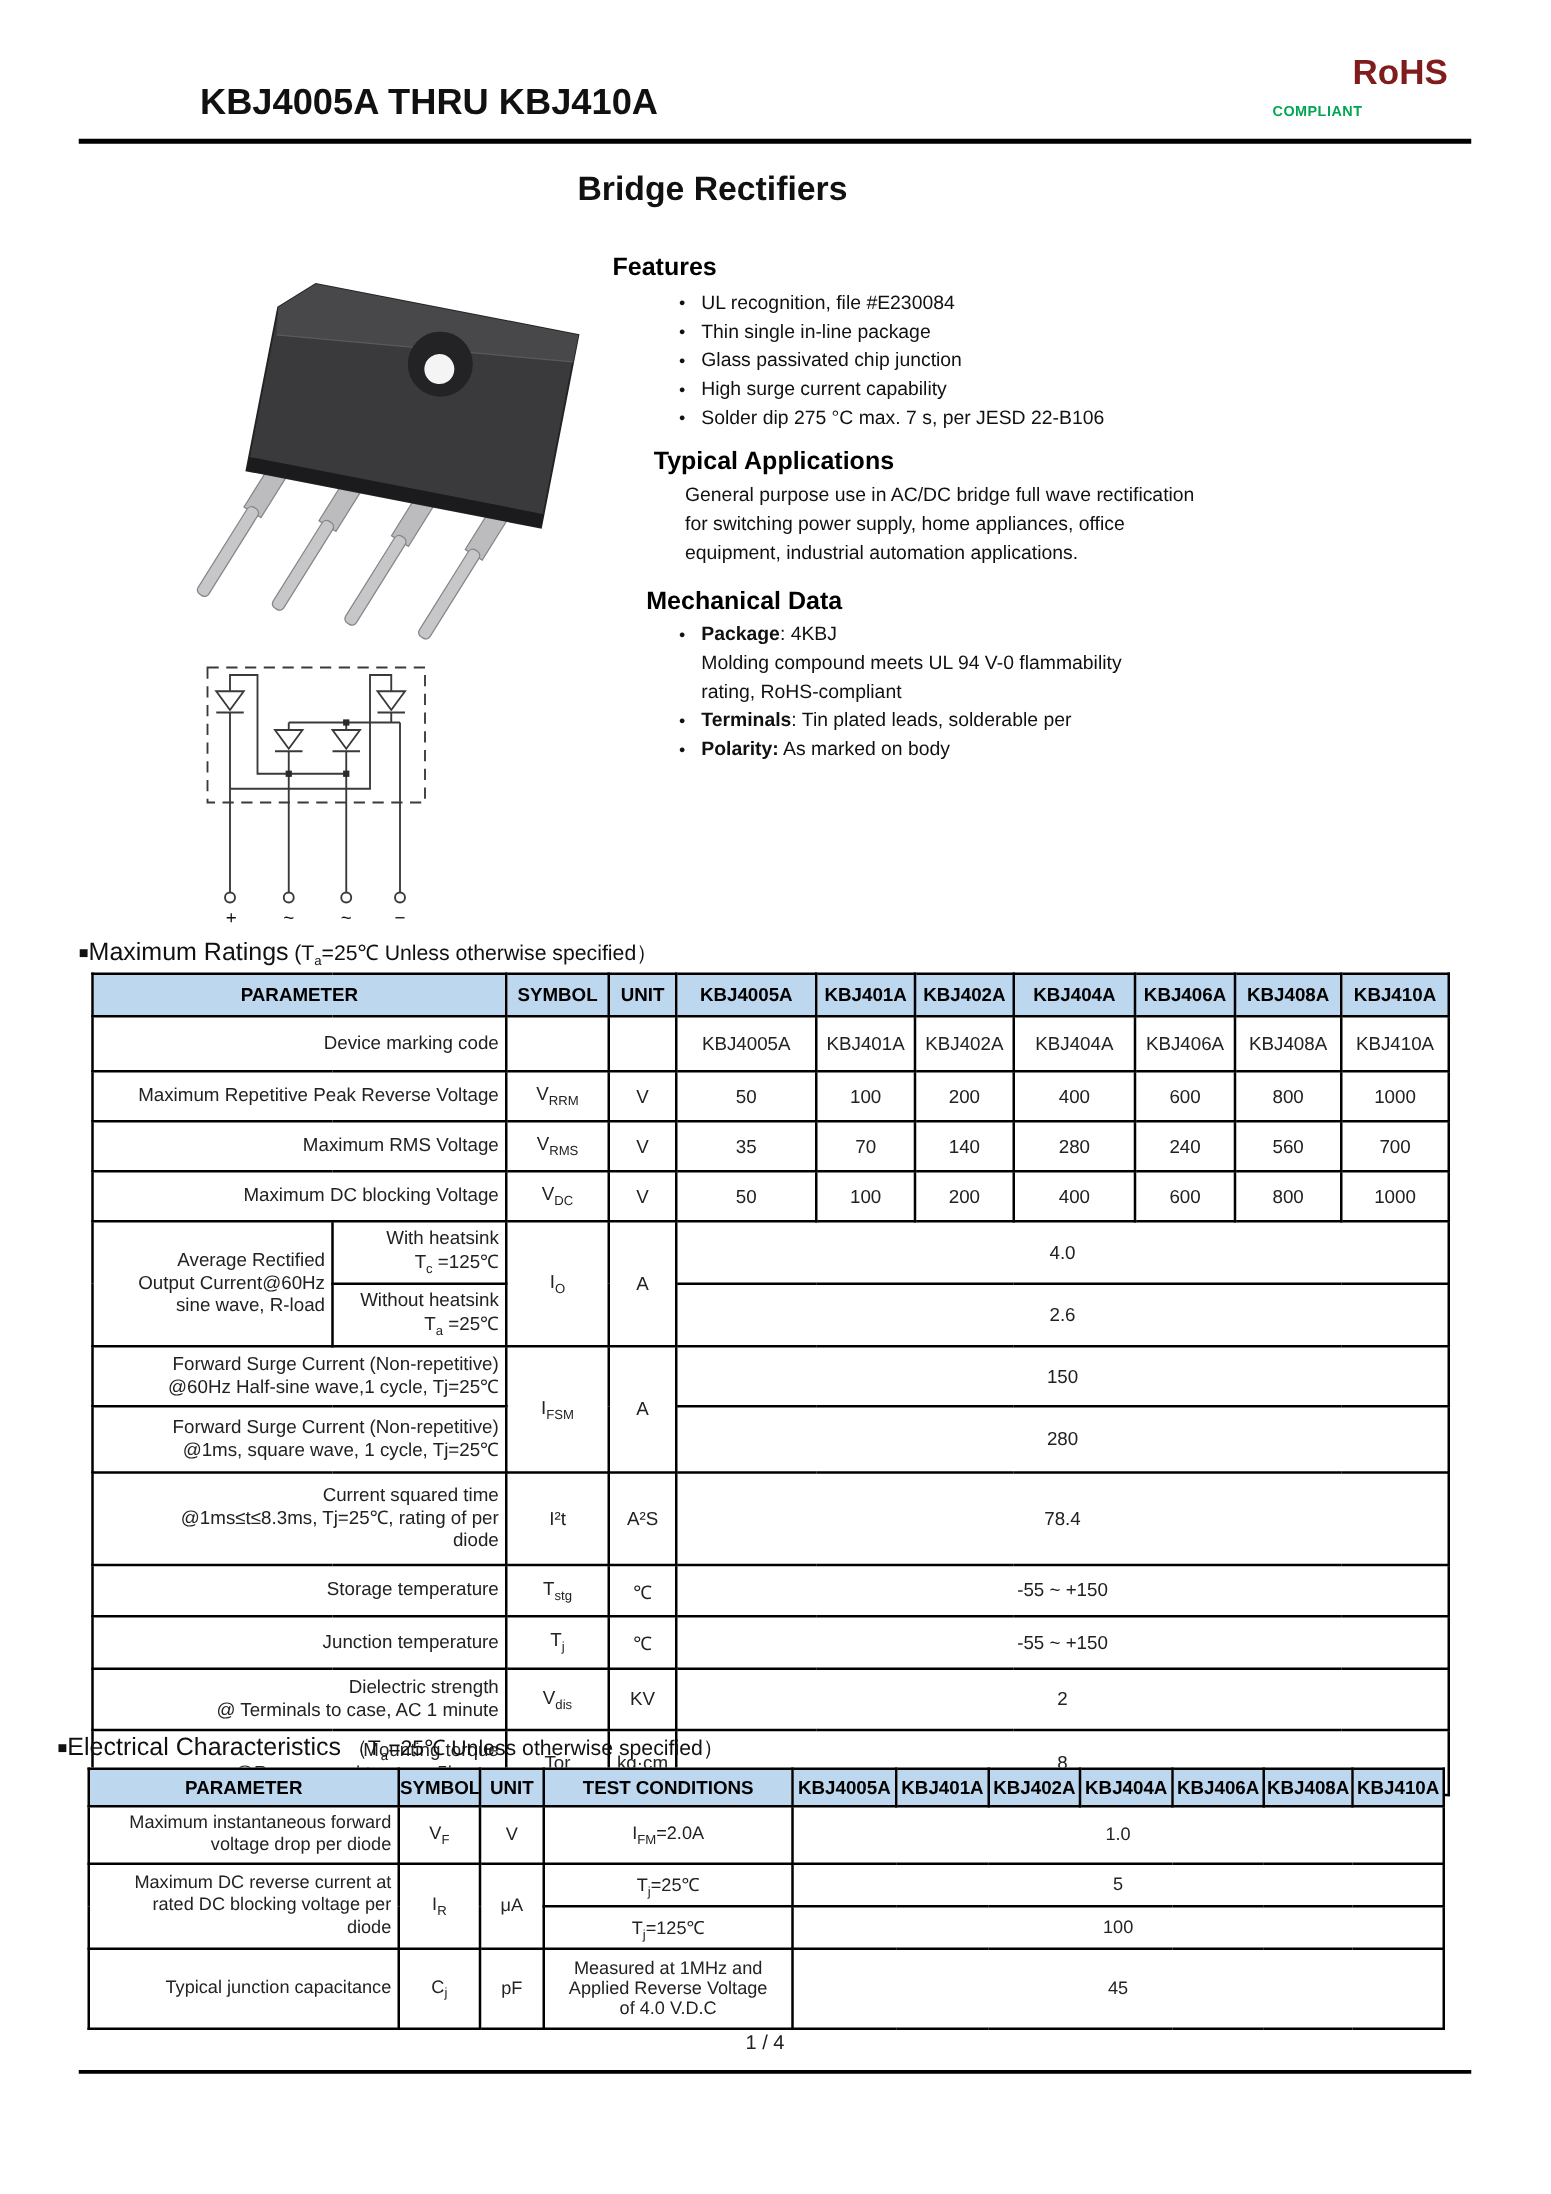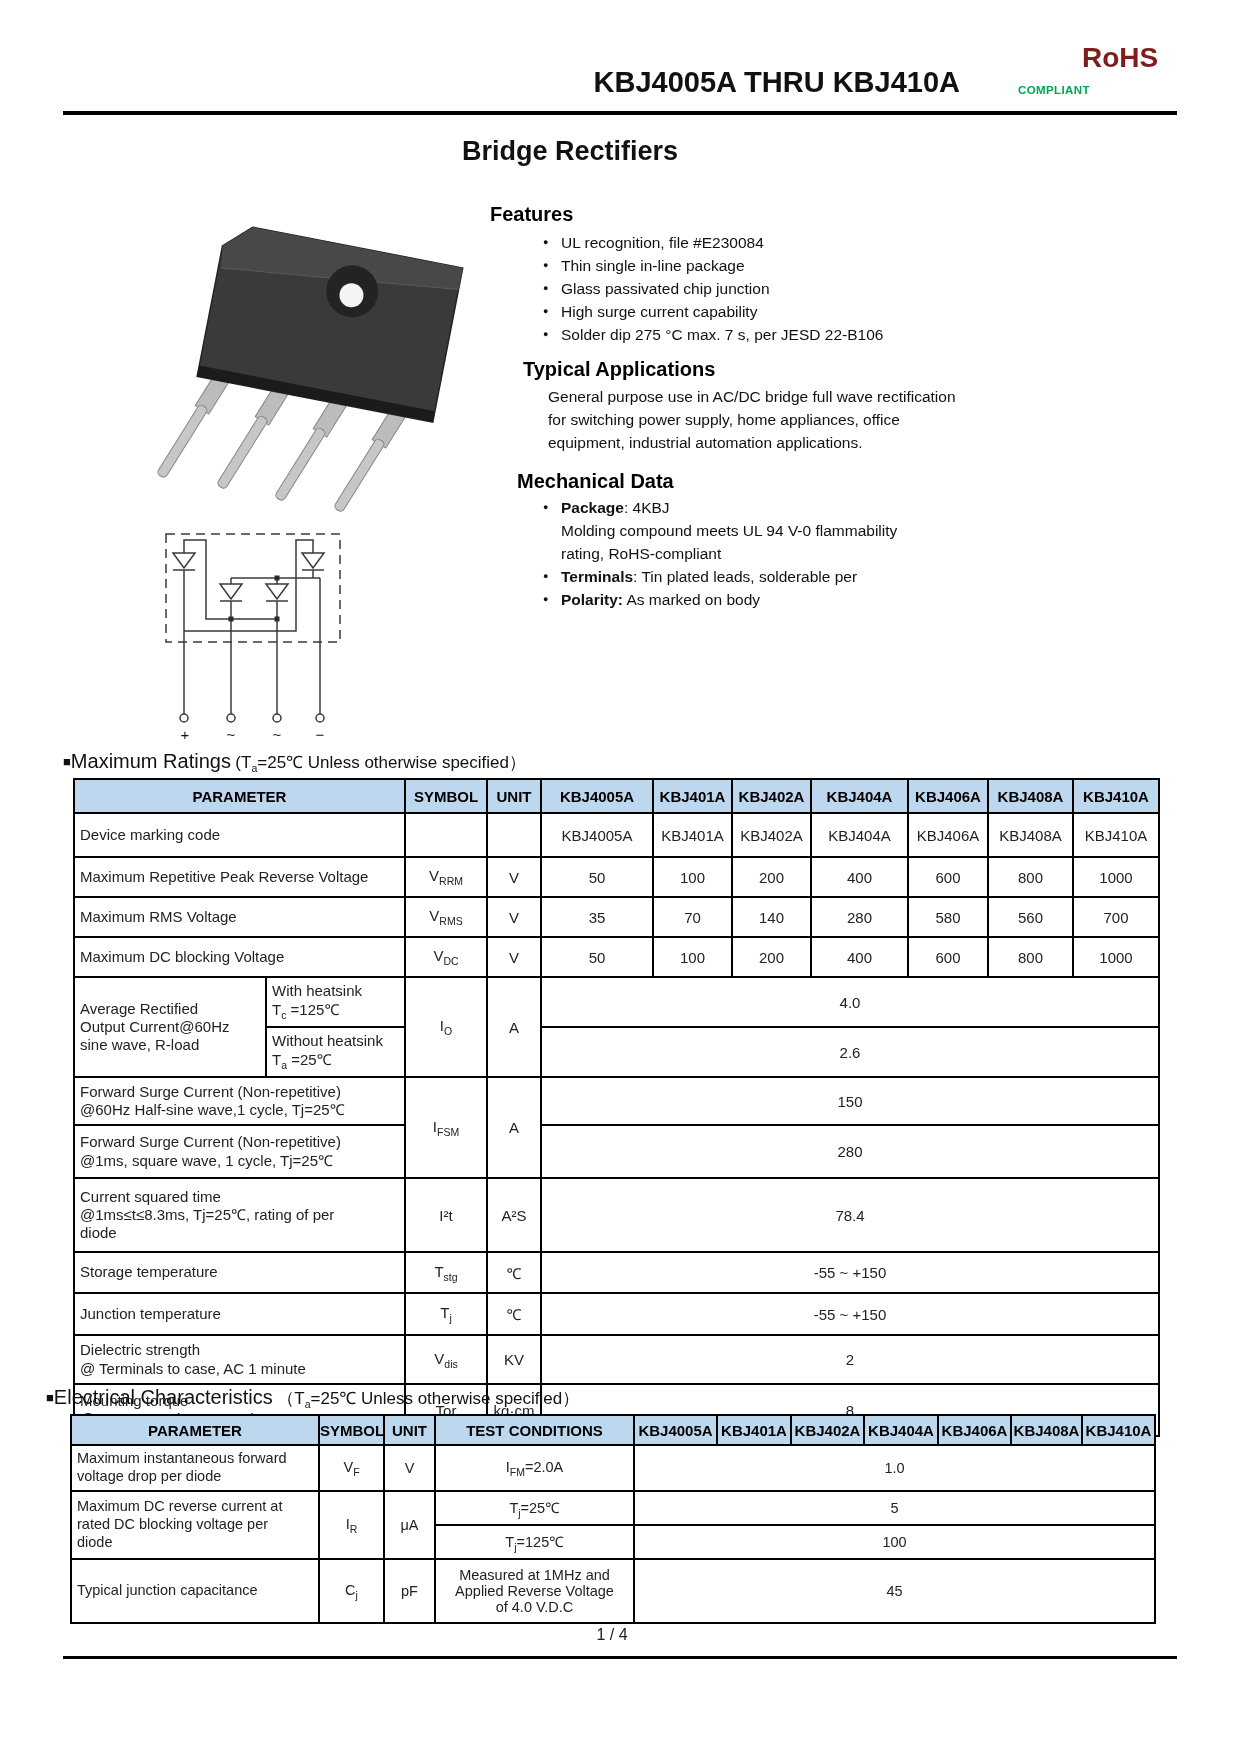--- a/index.html
+++ b/index.html
@@ -1,40 +1,40 @@
 <!DOCTYPE html>
 <html><head>
 <meta charset="utf-8">
 <style>
   html,body{margin:0;padding:0}
   body{position:relative;width:1241px;height:1755px;background:#fff;
        font-family:"Liberation Sans",sans-serif;color:#111;overflow:hidden}
   .abs{position:absolute}
   
-  .doc-title{font-size:29px;font-weight:bold;text-align:right}
+  .doc-title{font-size:29px;font-weight:bold;text-align:left}
   .rohs1{font-size:28px;font-weight:bold}
   .rohs2{font-size:11.5px;font-weight:bold;letter-spacing:.4px}
   .rule{background:#000}
   .main-title{font-size:27px;font-weight:bold;text-align:center}
   
   .h2{font-size:20px;font-weight:bold;color:#000}
   .body-txt{font-size:15.5px;line-height:23px;color:#111}
   .li{position:relative;padding-left:18px}
   .li::before{content:"●";position:absolute;left:0;top:0;font-size:9px;line-height:23px}
   .cont{padding-left:18px}
   
   .sec .marker{font-size:13px;vertical-align:2px}
   .sec .st{font-size:20px;font-weight:normal}
   .sec .sc{font-size:17px;font-weight:normal}
   sub{font-size:10.5px}
   
   .dtable{position:absolute;border-collapse:collapse;table-layout:fixed;border:2px solid #000;background:#fff}
   .dtable td,.dtable th{border:2px solid #000;font-size:15px;color:#222;padding:0;vertical-align:middle;overflow:hidden}
   .dtable th{background:#bdd7ee;font-weight:bold;text-align:center;color:#000;font-size:15px}
-  .dtable td.param{text-align:left;padding:2px 5px;line-height:1.22}
+  .dtable td.param{text-align:right;padding:2px 5px;line-height:1.22}
   .dtable td.val{text-align:center}
   .ec td{font-size:14.5px}
   .footer-txt{font-size:16px;text-align:center;color:#222}
 </style>
 </head>
 <body>
 
 <div class="abs doc-title" style="left:160px;top:66px;width:800px">KBJ4005A THRU KBJ410A</div>
 <div class="abs rohs1" style="left:1082px;top:42px;color:#7f1d1d">RoHS</div>
 <div class="abs rohs2" style="left:1018px;top:84px;color:#00a651">COMPLIANT</div>
@@ -208,21 +208,21 @@
     <td class="val">1000</td>
   </tr>
   <tr>
     <td colspan="2" class="param" style="height:34px">Maximum RMS Voltage</td>
     <td class="val"><span>V</span><sub>RMS</sub></td>
     <td class="val">V</td>
     <td class="val">35</td>
     <td class="val">70</td>
     <td class="val">140</td>
     <td class="val">280</td>
-    <td class="val">580</td>
+    <td class="val">240</td>
     <td class="val">560</td>
     <td class="val">700</td>
   </tr>
   <tr>
     <td colspan="2" class="param" style="height:34px">Maximum DC blocking Voltage</td>
     <td class="val"><span>V</span><sub>DC</sub></td>
     <td class="val">V</td>
     <td class="val">50</td>
     <td class="val">100</td>
     <td class="val">200</td>

